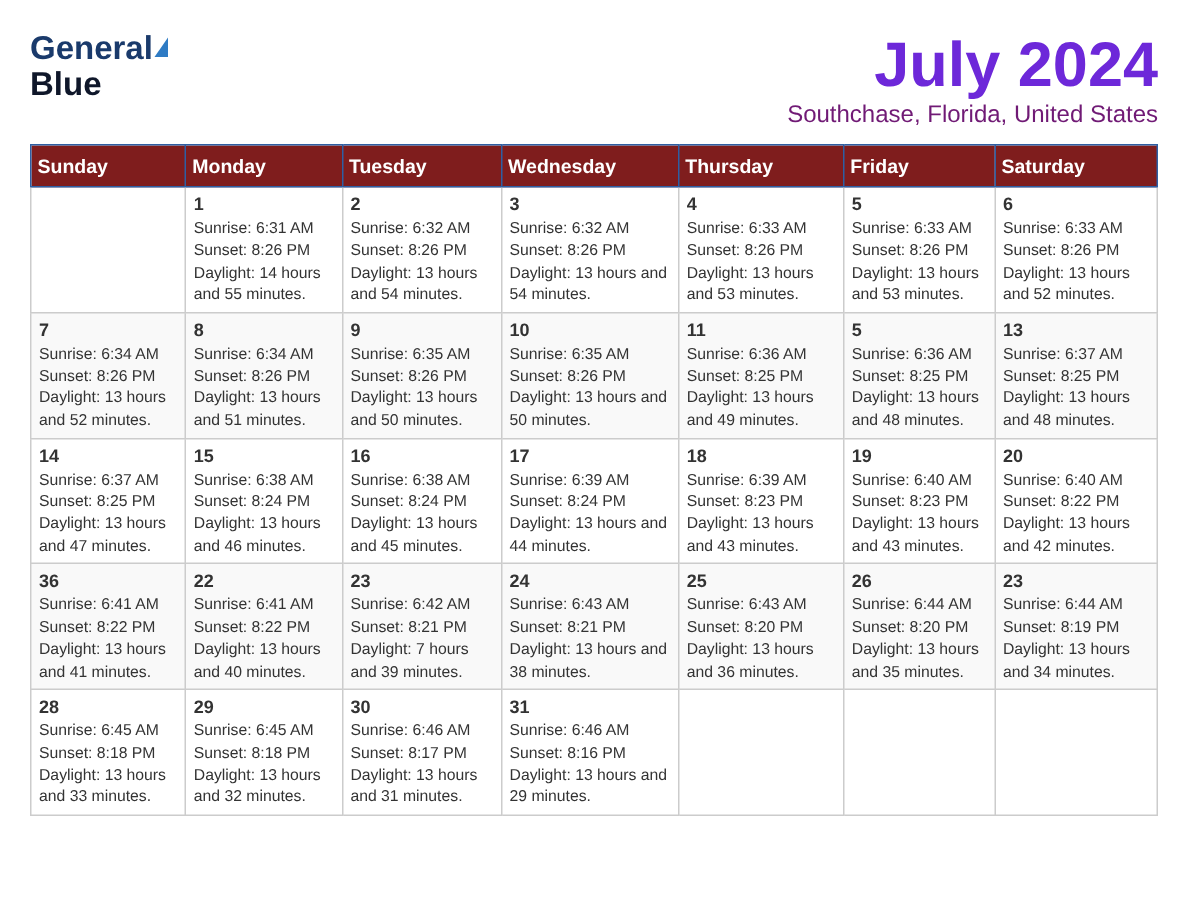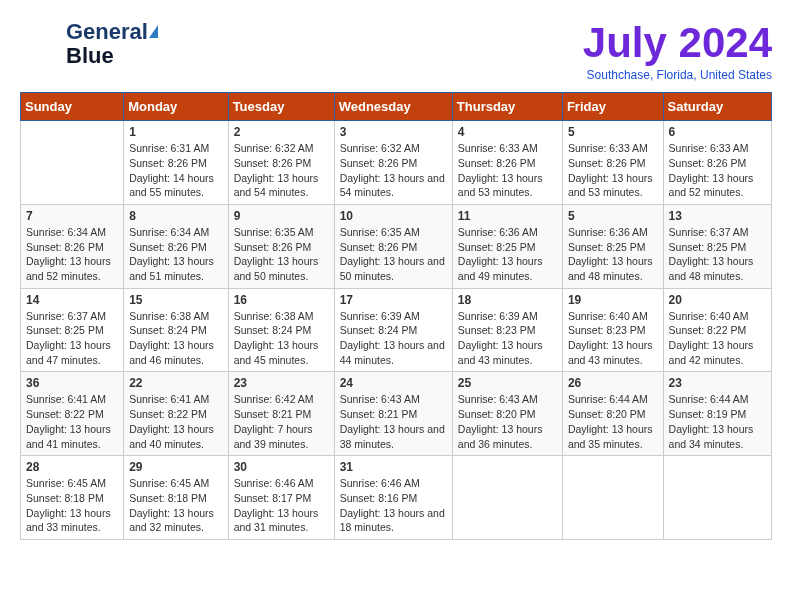--- a/index.html
+++ b/index.html
@@ -8,21 +8,20 @@
       background: #fff;
       width: 792px;
       min-height: 612px;
       padding: 20px;
     }
     .header-section {
       display: flex;
       justify-content: space-between;
       align-items: flex-start;
       margin-bottom: 10px;
-      margin-left: 46px;
     }
     .logo {
       display: flex;
       flex-direction: column;
       align-items: flex-start;
     }
     .logo-text {
       font-size: 22px;
       font-weight: bold;
       color: #1a3a6b;
@@ -34,31 +33,31 @@
     .title-section {
       text-align: right;
     }
     .main-title {
       font-size: 42px;
       font-weight: bold;
       color: #6d28d9;
       line-height: 1.1;
     }
     .subtitle {
-      font-size: 12px;
-      color: #1d4ed8;
+      font-size: 16px;
+      color: #701a75;
       margin-top: 2px;
     }
     table {
       width: 100%;
       border-collapse: collapse;
       font-size: 11px;
     }
     thead tr th {
-      background-color: #c2410c;
+      background-color: #7f1d1d;
       color: white;
       padding: 6px 4px;
       text-align: left;
       font-size: 13px;
       font-weight: bold;
       border: 1px solid #2e5fa3;
     }
     tbody tr td {
       border: 1px solid #ccc;
       padding: 4px 5px;
@@ -362,21 +361,21 @@
           <div>Sunrise: 6:46 AM</div>
           <div>Sunset: 8:17 PM</div>
           <div>Daylight: 13 hours and 31 minutes.</div>
         </div>
         </td>
         <td>
           <span class="day-number">31</span>
         <div class="cell-content">
           <div>Sunrise: 6:46 AM</div>
           <div>Sunset: 8:16 PM</div>
-          <div>Daylight: 13 hours and 18 minutes.</div>
+          <div>Daylight: 13 hours and 29 minutes.</div>
         </div>
         </td>
         <td class="empty-cell">&nbsp;</td>
         <td class="empty-cell">&nbsp;</td>
         <td class="empty-cell">&nbsp;</td>
       </tr>
     </tbody>
 </table>
 
 </body></html>

